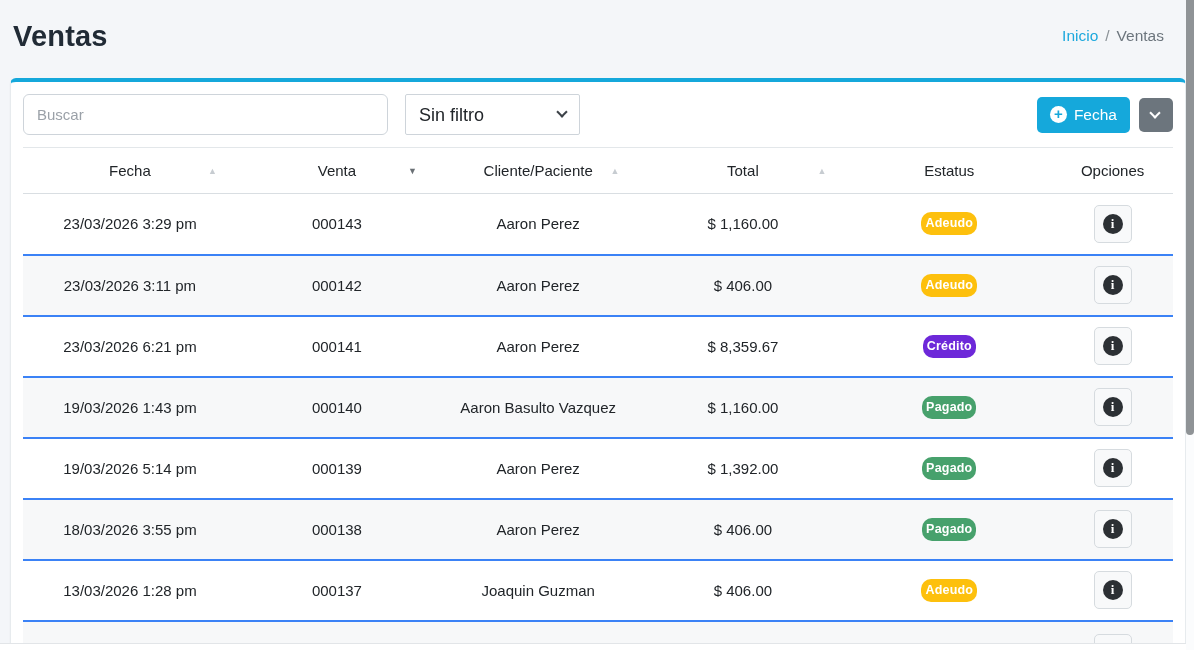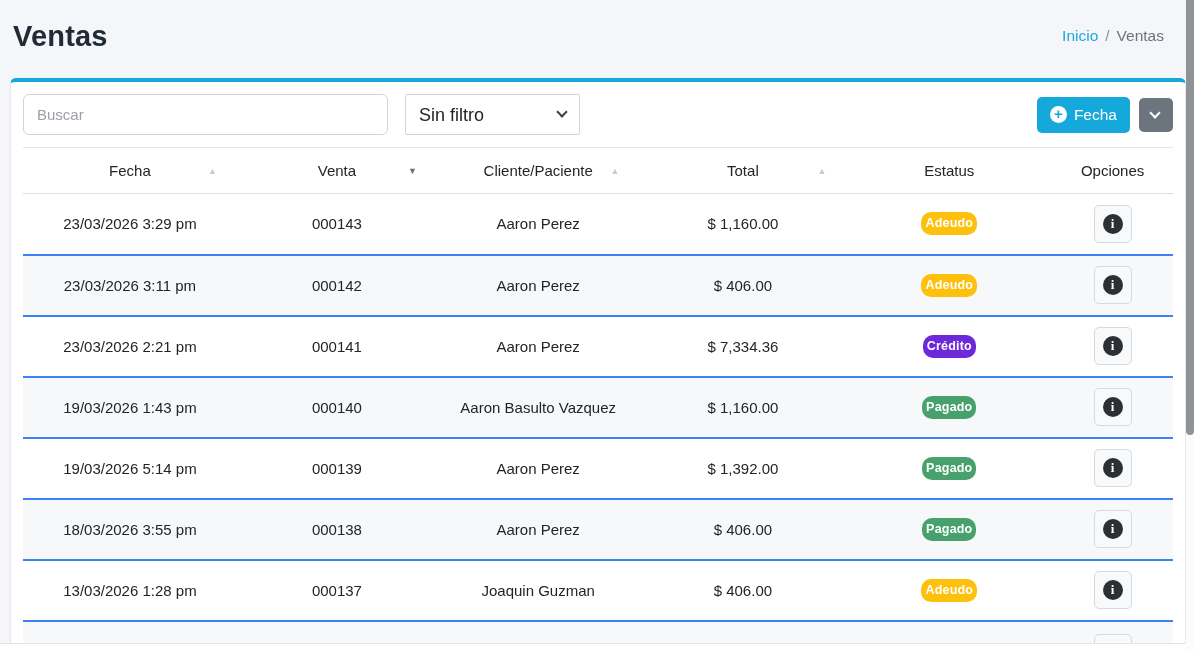--- a/index.html
+++ b/index.html
@@ -212,24 +212,24 @@
     <td>
       <span class="badge" style="background: rgb(253, 192, 13);">Adeudo</span>
     </td>
     <td>
       <button class="btn-info">
         <span class="info-ic">i</span>
       </button>
     </td>
   </tr>
         <tr>
-    <td>23/03/2026 2:21 pm</td>
+    <td>23/03/2026 6:21 pm</td>
     <td>000141</td>
     <td>Aaron Perez</td>
-    <td>$ 7,334.36</td>
+    <td>$ 8,359.67</td>
     <td>
       <span class="badge" style="background: #6d28d9;">Crédito</span>
     </td>
     <td>
       <button class="btn-info">
         <span class="info-ic">i</span>
       </button>
     </td>
   </tr>
         <tr>

